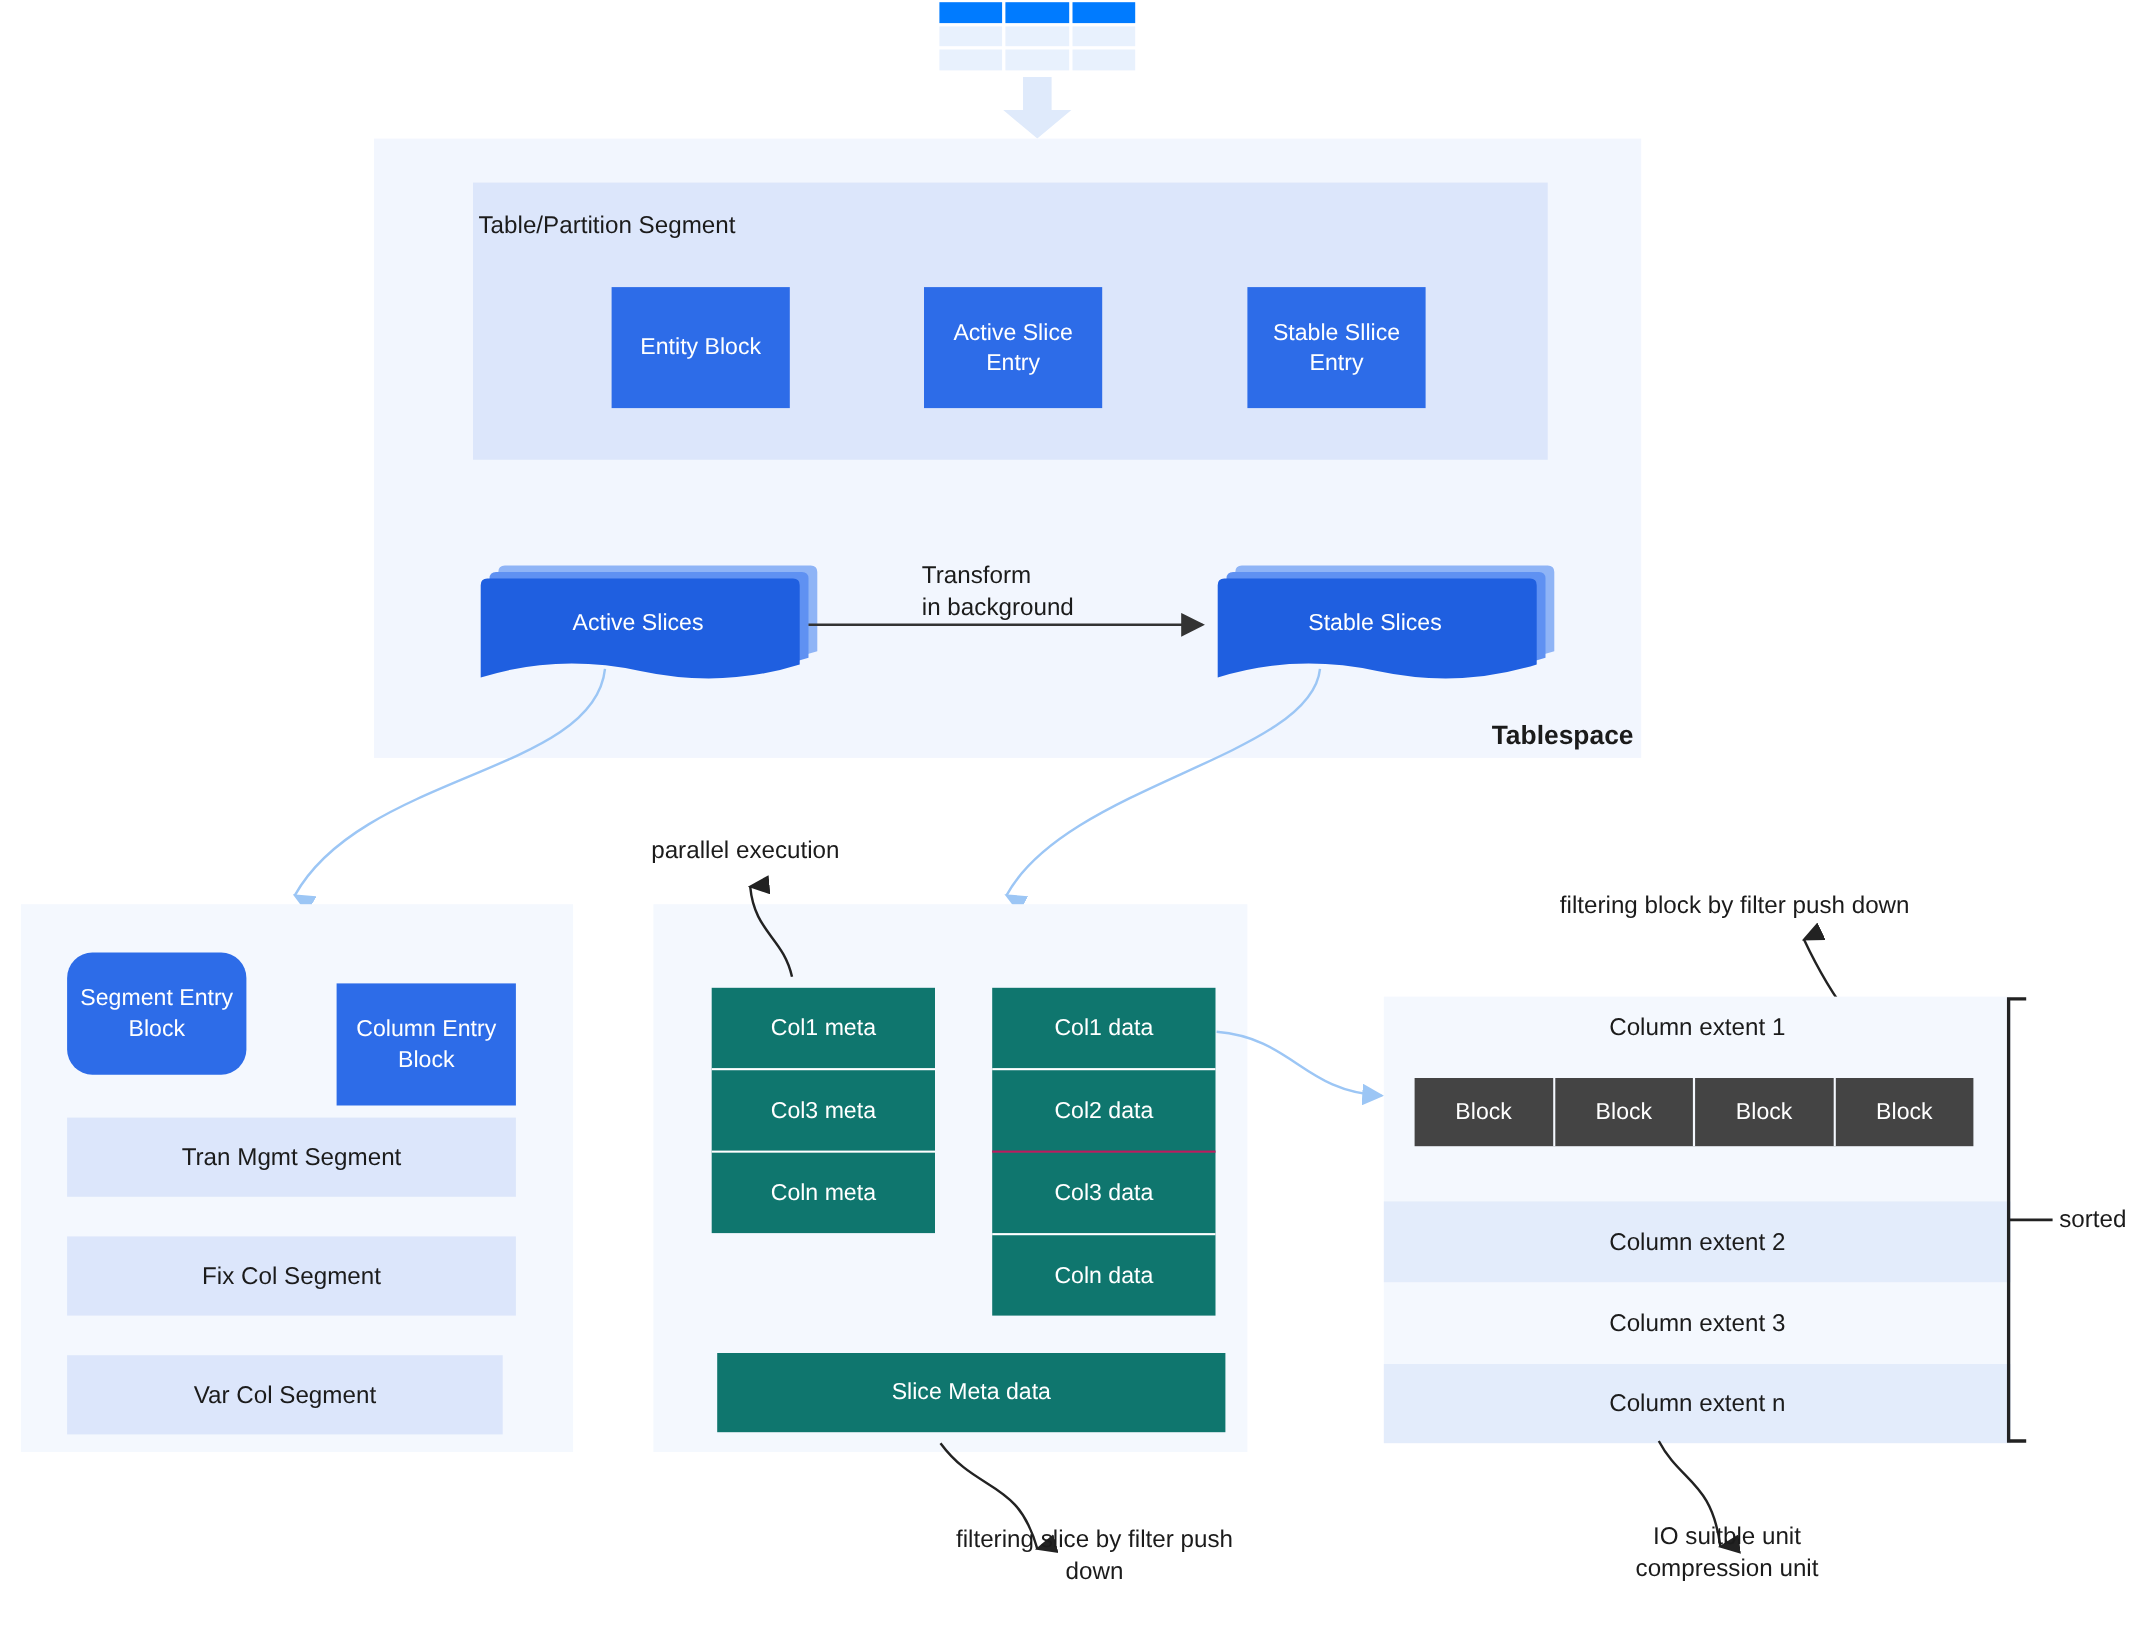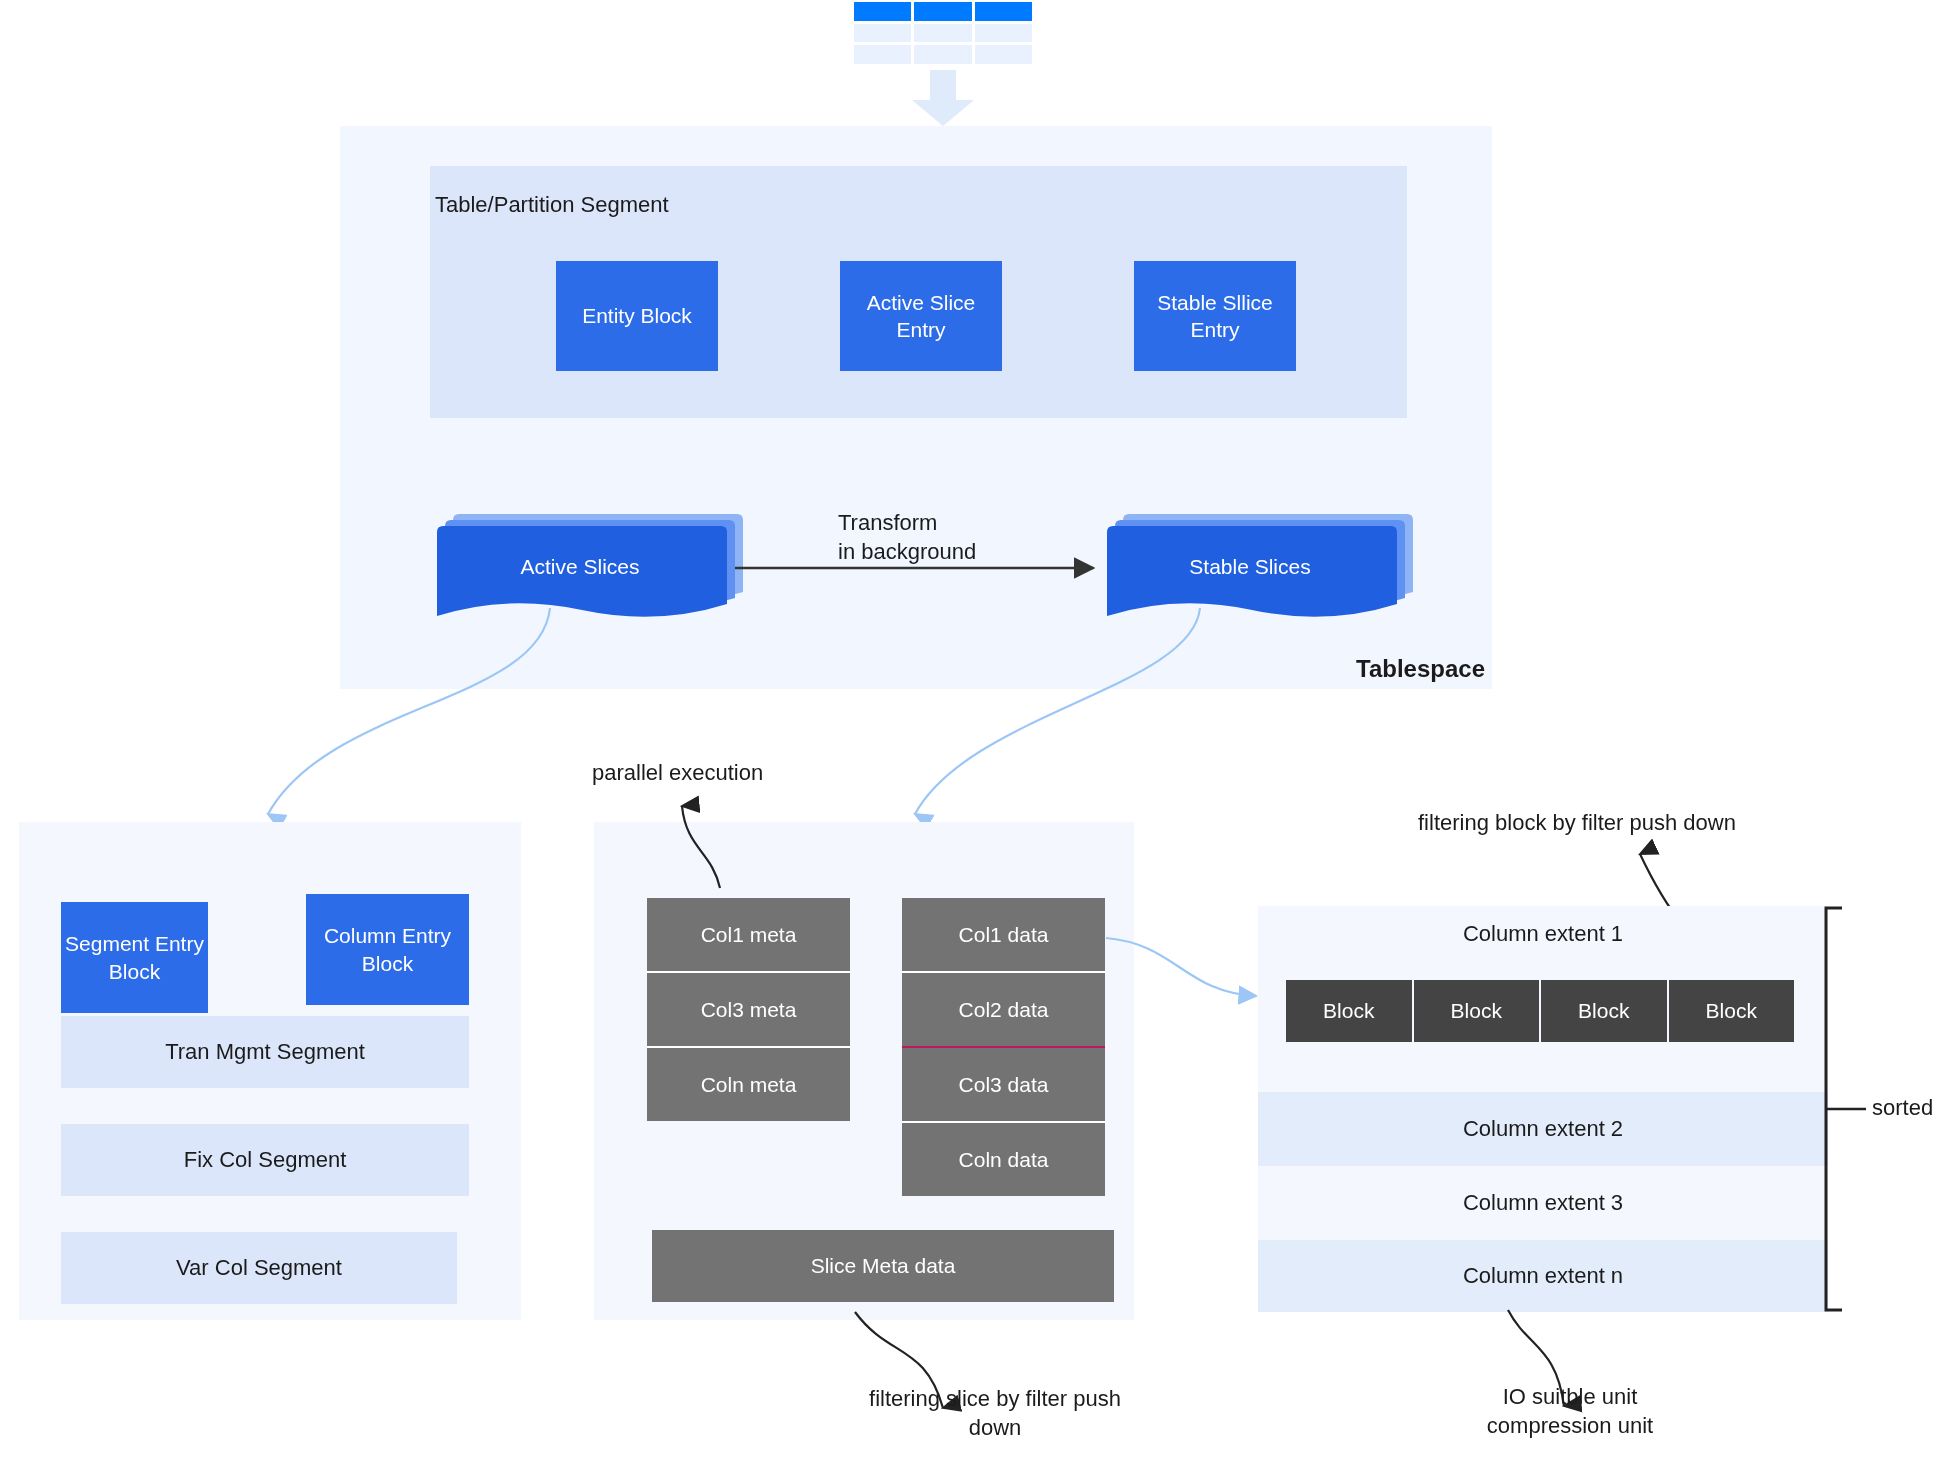--- a/index.html
+++ b/index.html
@@ -16,21 +16,21 @@
   .srccell{background:#e8f1fd;}
   .srccell.hdr{background:#007bff;}
 
   
   .tablespace{background:#f2f6fe;}
   .tpsegment{background:#dce6fb;}
   .panel-soft{background:#f4f8fe;}
 
   
   .bluebox{background:#2d6ce8;color:#fff;font-size:21px;line-height:1.3;}
-  .midbox{background:#737373;color:#fff;font-size:21px;}
+  .midbox{background:#0f766e;color:#fff;font-size:21px;}
   .lightrow{background:#dce6fb;color:#1b1b1b;font-size:22px;}
   .darkblock{background:#444444;color:#fff;font-size:21px;border-right:2px solid #f4f8fe;}
   .darkblock.last{border-right:none;}
 
   
   .extent{font-size:22px;color:#1b1b1b;}
   .ext-a{background:#f4f8fe;}
   .ext-b{background:#e3ecfb;}
 
   
@@ -102,21 +102,21 @@
       </marker>
     </defs>
   <path d="M310 0 C300 95 90 95 28 206" fill="none" stroke="#9cc6f5" stroke-width="2.2" marker-end="url(#mk-lt1)"></path>
 </svg>
 <svg class="abs" style="left:870px;top:608px;width:340px;height:220px;" viewBox="0 0 340 220">
   <path d="M330 0 C322 80 100 105 45 206" fill="none" stroke="#9cc6f5" stroke-width="2.2" marker-end="url(#mk-lt1)"></path>
 </svg>
 
 <div class="abs panel-soft" style="left:19px;top:822px;width:502px;height:498px;"></div>
 
-<div class="abs bluebox ctr" style="left:61px;top:902px;width:147px;height:111px;">Segment Entry
+<div class="abs bluebox ctr" style="left:61px;top:866px;width:163px;height:111px;border-radius:23px;">Segment Entry
 Block</div>
 <div class="abs bluebox ctr" style="left:306px;top:866px;width:163px;height:111px;margin-top:28px;">Column Entry
 Block</div>
 
 <div class="abs lightrow ctr" style="left:61px;top:1016px;width:408px;height:72px;">Tran Mgmt Segment</div>
 <div class="abs lightrow ctr" style="left:61px;top:1124px;width:408px;height:72px;">Fix Col Segment</div>
 <div class="abs lightrow ctr" style="left:61px;top:1232px;width:396px;height:72px;">Var Col Segment</div>
 
 <div class="abs panel-soft" style="left:594px;top:822px;width:540px;height:498px;"></div>
 

